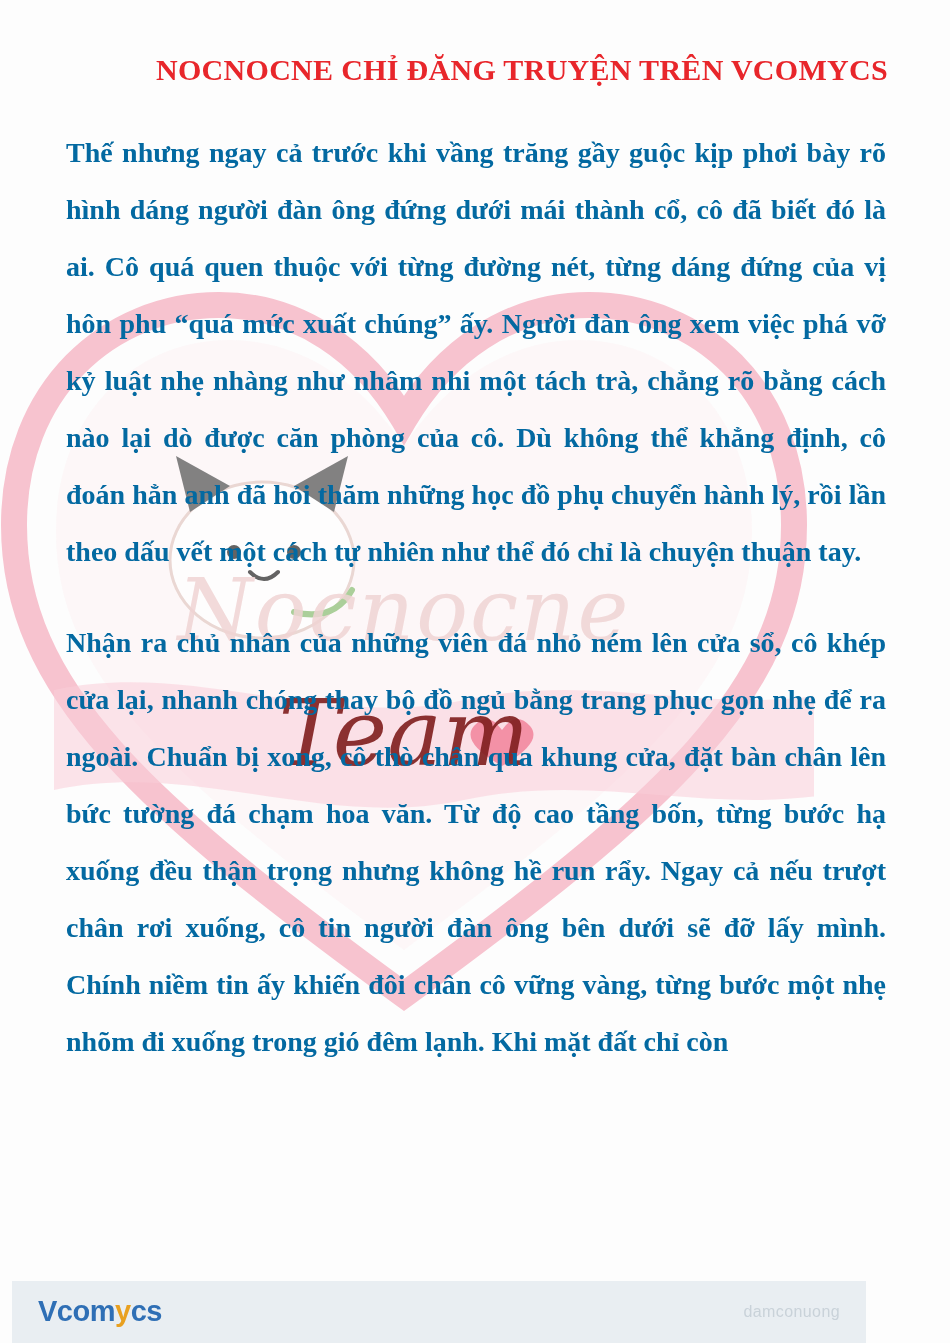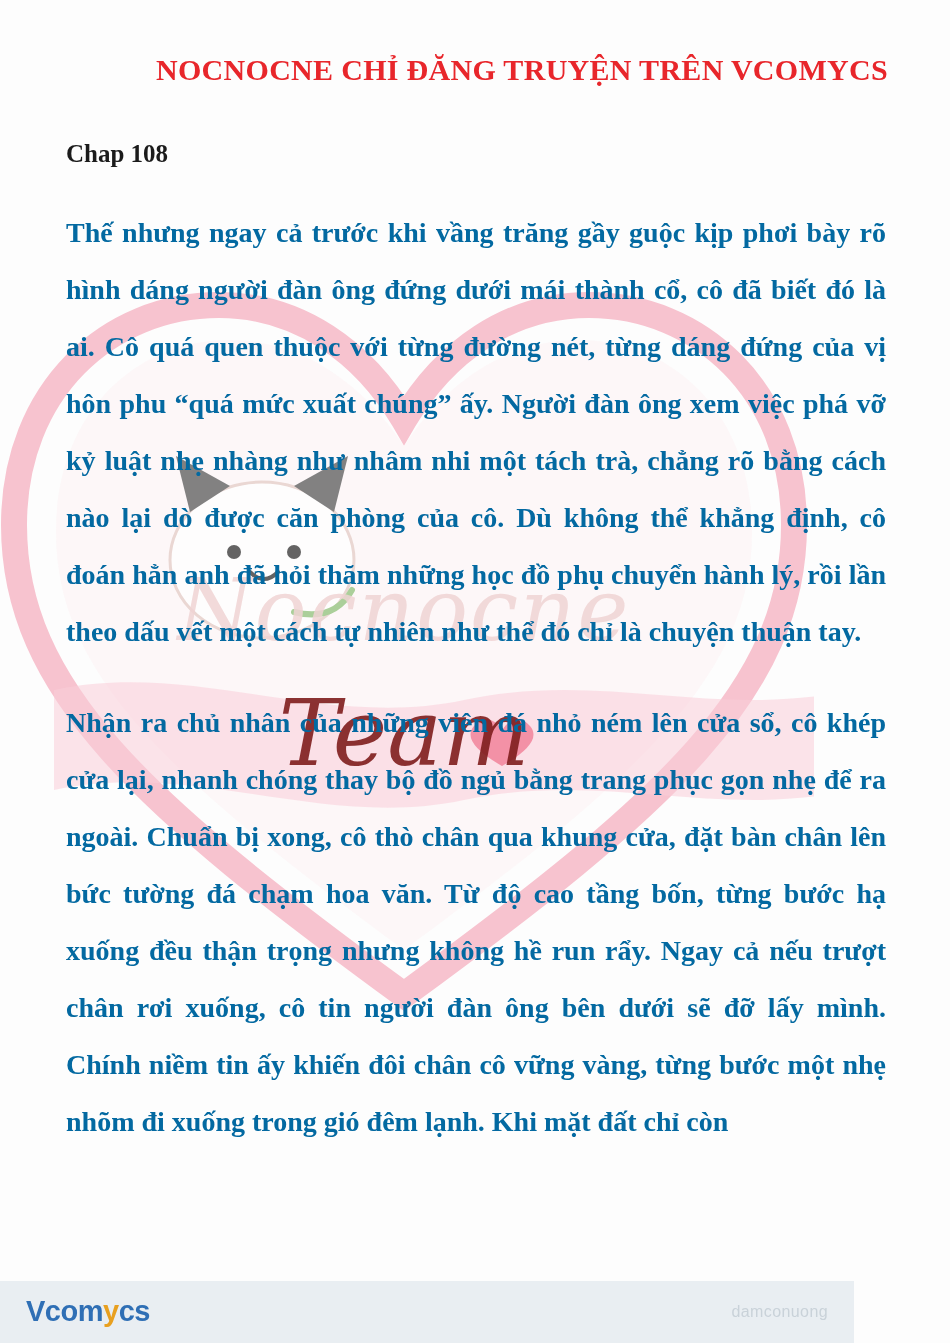--- a/index.html
+++ b/index.html
@@ -112,21 +112,21 @@
     padding-left: 4px;
     padding-right: 2px;
   }
   .body-text + .body-text {
     margin-top: 34px;
   }
 
   
   .footer-bar {
     position: absolute;
-    left: 0;
+    left: 12px;
     bottom: 0;
     width: 854px;
     height: 62px;
     background: #e9eef2;
     z-index: 3;
   }
   .footer-logo {
     position: absolute;
     left: 26px;
     top: 14px;
@@ -174,21 +174,20 @@
         </g>
         <path d="M508 470 q14 -20 28 -4 q14 16 -28 40 q-42 -24 -28 -40 q14 -16 28 4 Z" fill="#f2889f" opacity="0.9"></path>
       </svg>
     </div>
     <div class="wm-text">Nocnocne</div>
     <div class="wm-text2">Team</div>
   </div>
 
   <div class="content">
     <h1 class="doc-title">NOCNOCNE CHỈ ĐĂNG TRUYỆN TRÊN VCOMYCS</h1>
-    <div class="chapter-label">Chap 108</div>
     <p class="body-text">Thế nhưng ngay cả trước khi vầng trăng gầy guộc kịp phơi bày rõ hình dáng người đàn ông đứng dưới mái thành cổ, cô đã biết đó là ai. Cô quá quen thuộc với từng đường nét, từng dáng đứng của vị hôn phu “quá mức xuất chúng” ấy. Người đàn ông xem việc phá vỡ kỷ luật nhẹ nhàng như nhâm nhi một tách trà, chẳng rõ bằng cách nào lại dò được căn phòng của cô. Dù không thể khẳng định, cô đoán hẳn anh đã hỏi thăm những học đồ phụ chuyển hành lý, rồi lần theo dấu vết một cách tự nhiên như thể đó chỉ là chuyện thuận tay.</p>
     <p class="body-text">Nhận ra chủ nhân của những viên đá nhỏ ném lên cửa sổ, cô khép cửa lại, nhanh chóng thay bộ đồ ngủ bằng trang phục gọn nhẹ để ra ngoài. Chuẩn bị xong, cô thò chân qua khung cửa, đặt bàn chân lên bức tường đá chạm hoa văn. Từ độ cao tầng bốn, từng bước hạ xuống đều thận trọng nhưng không hề run rẩy. Ngay cả nếu trượt chân rơi xuống, cô tin người đàn ông bên dưới sẽ đỡ lấy mình. Chính niềm tin ấy khiến đôi chân cô vững vàng, từng bước một nhẹ nhõm đi xuống trong gió đêm lạnh. Khi mặt đất chỉ còn</p>
   </div>
 
   <div class="footer-bar">
     <div class="footer-logo"><span>Vcom</span><span class="dot-y">y</span><span>cs</span></div>
     <div class="footer-credit">damconuong</div>
   </div>
 
 </div>

